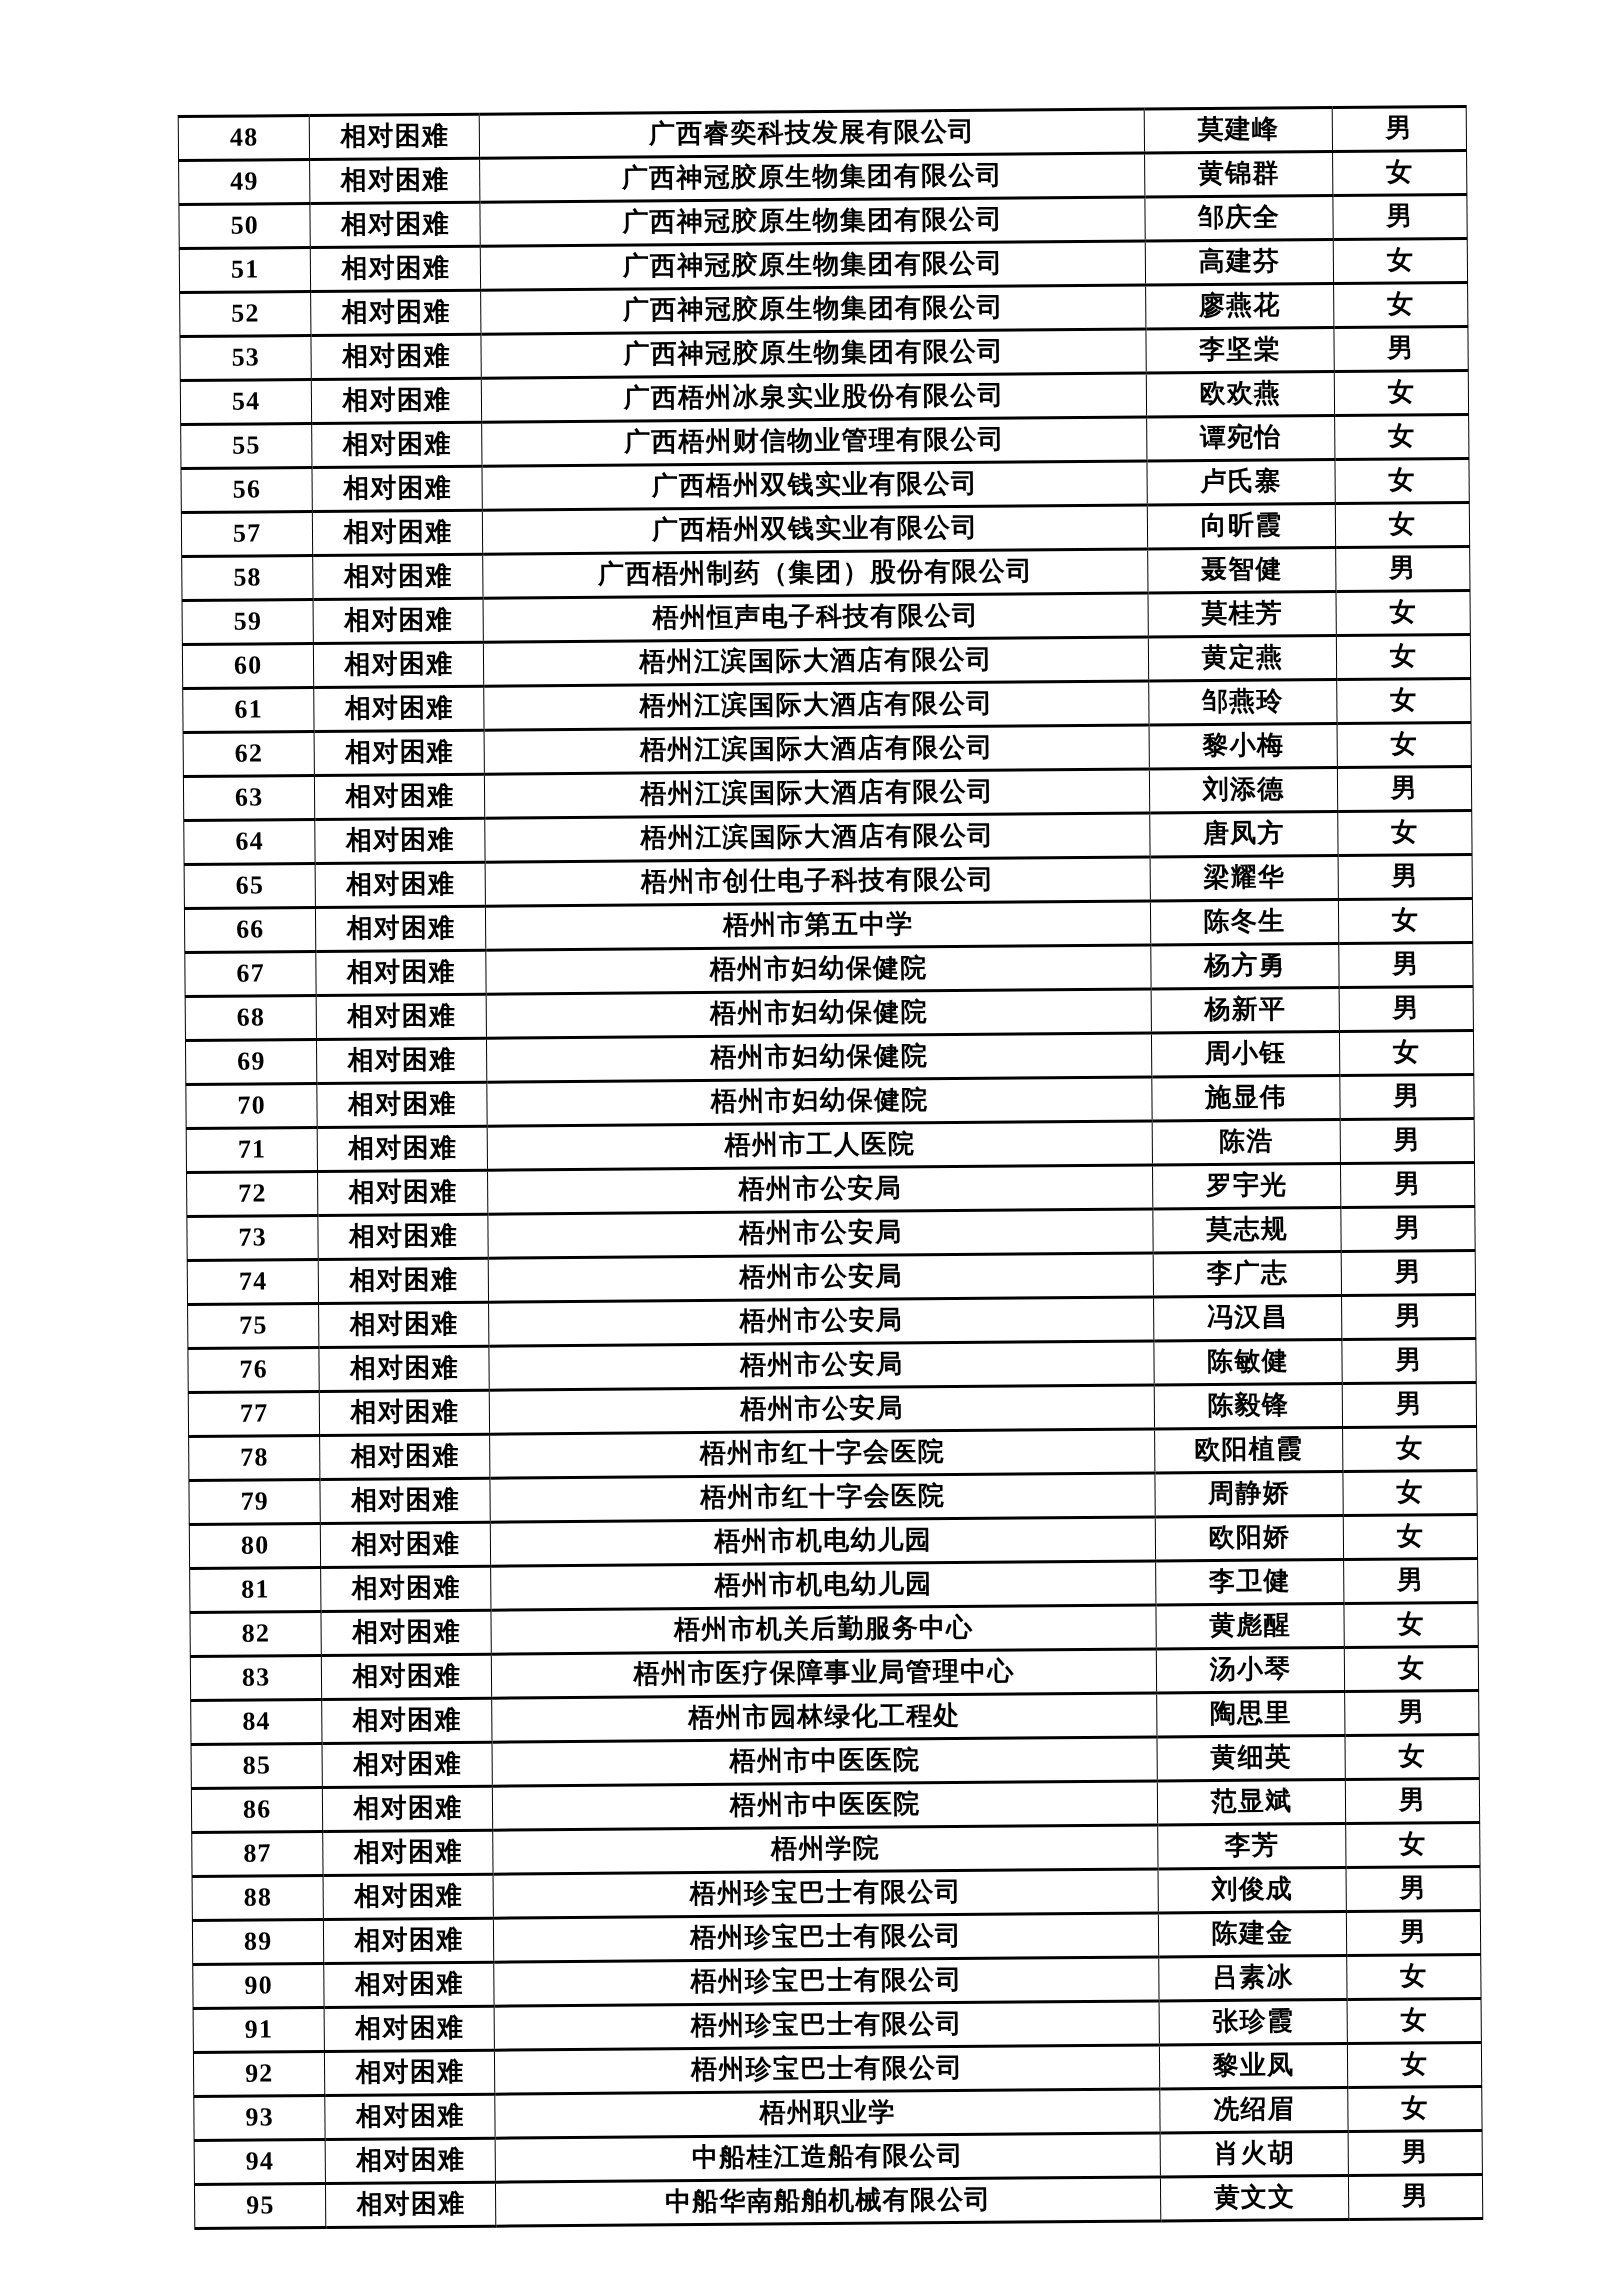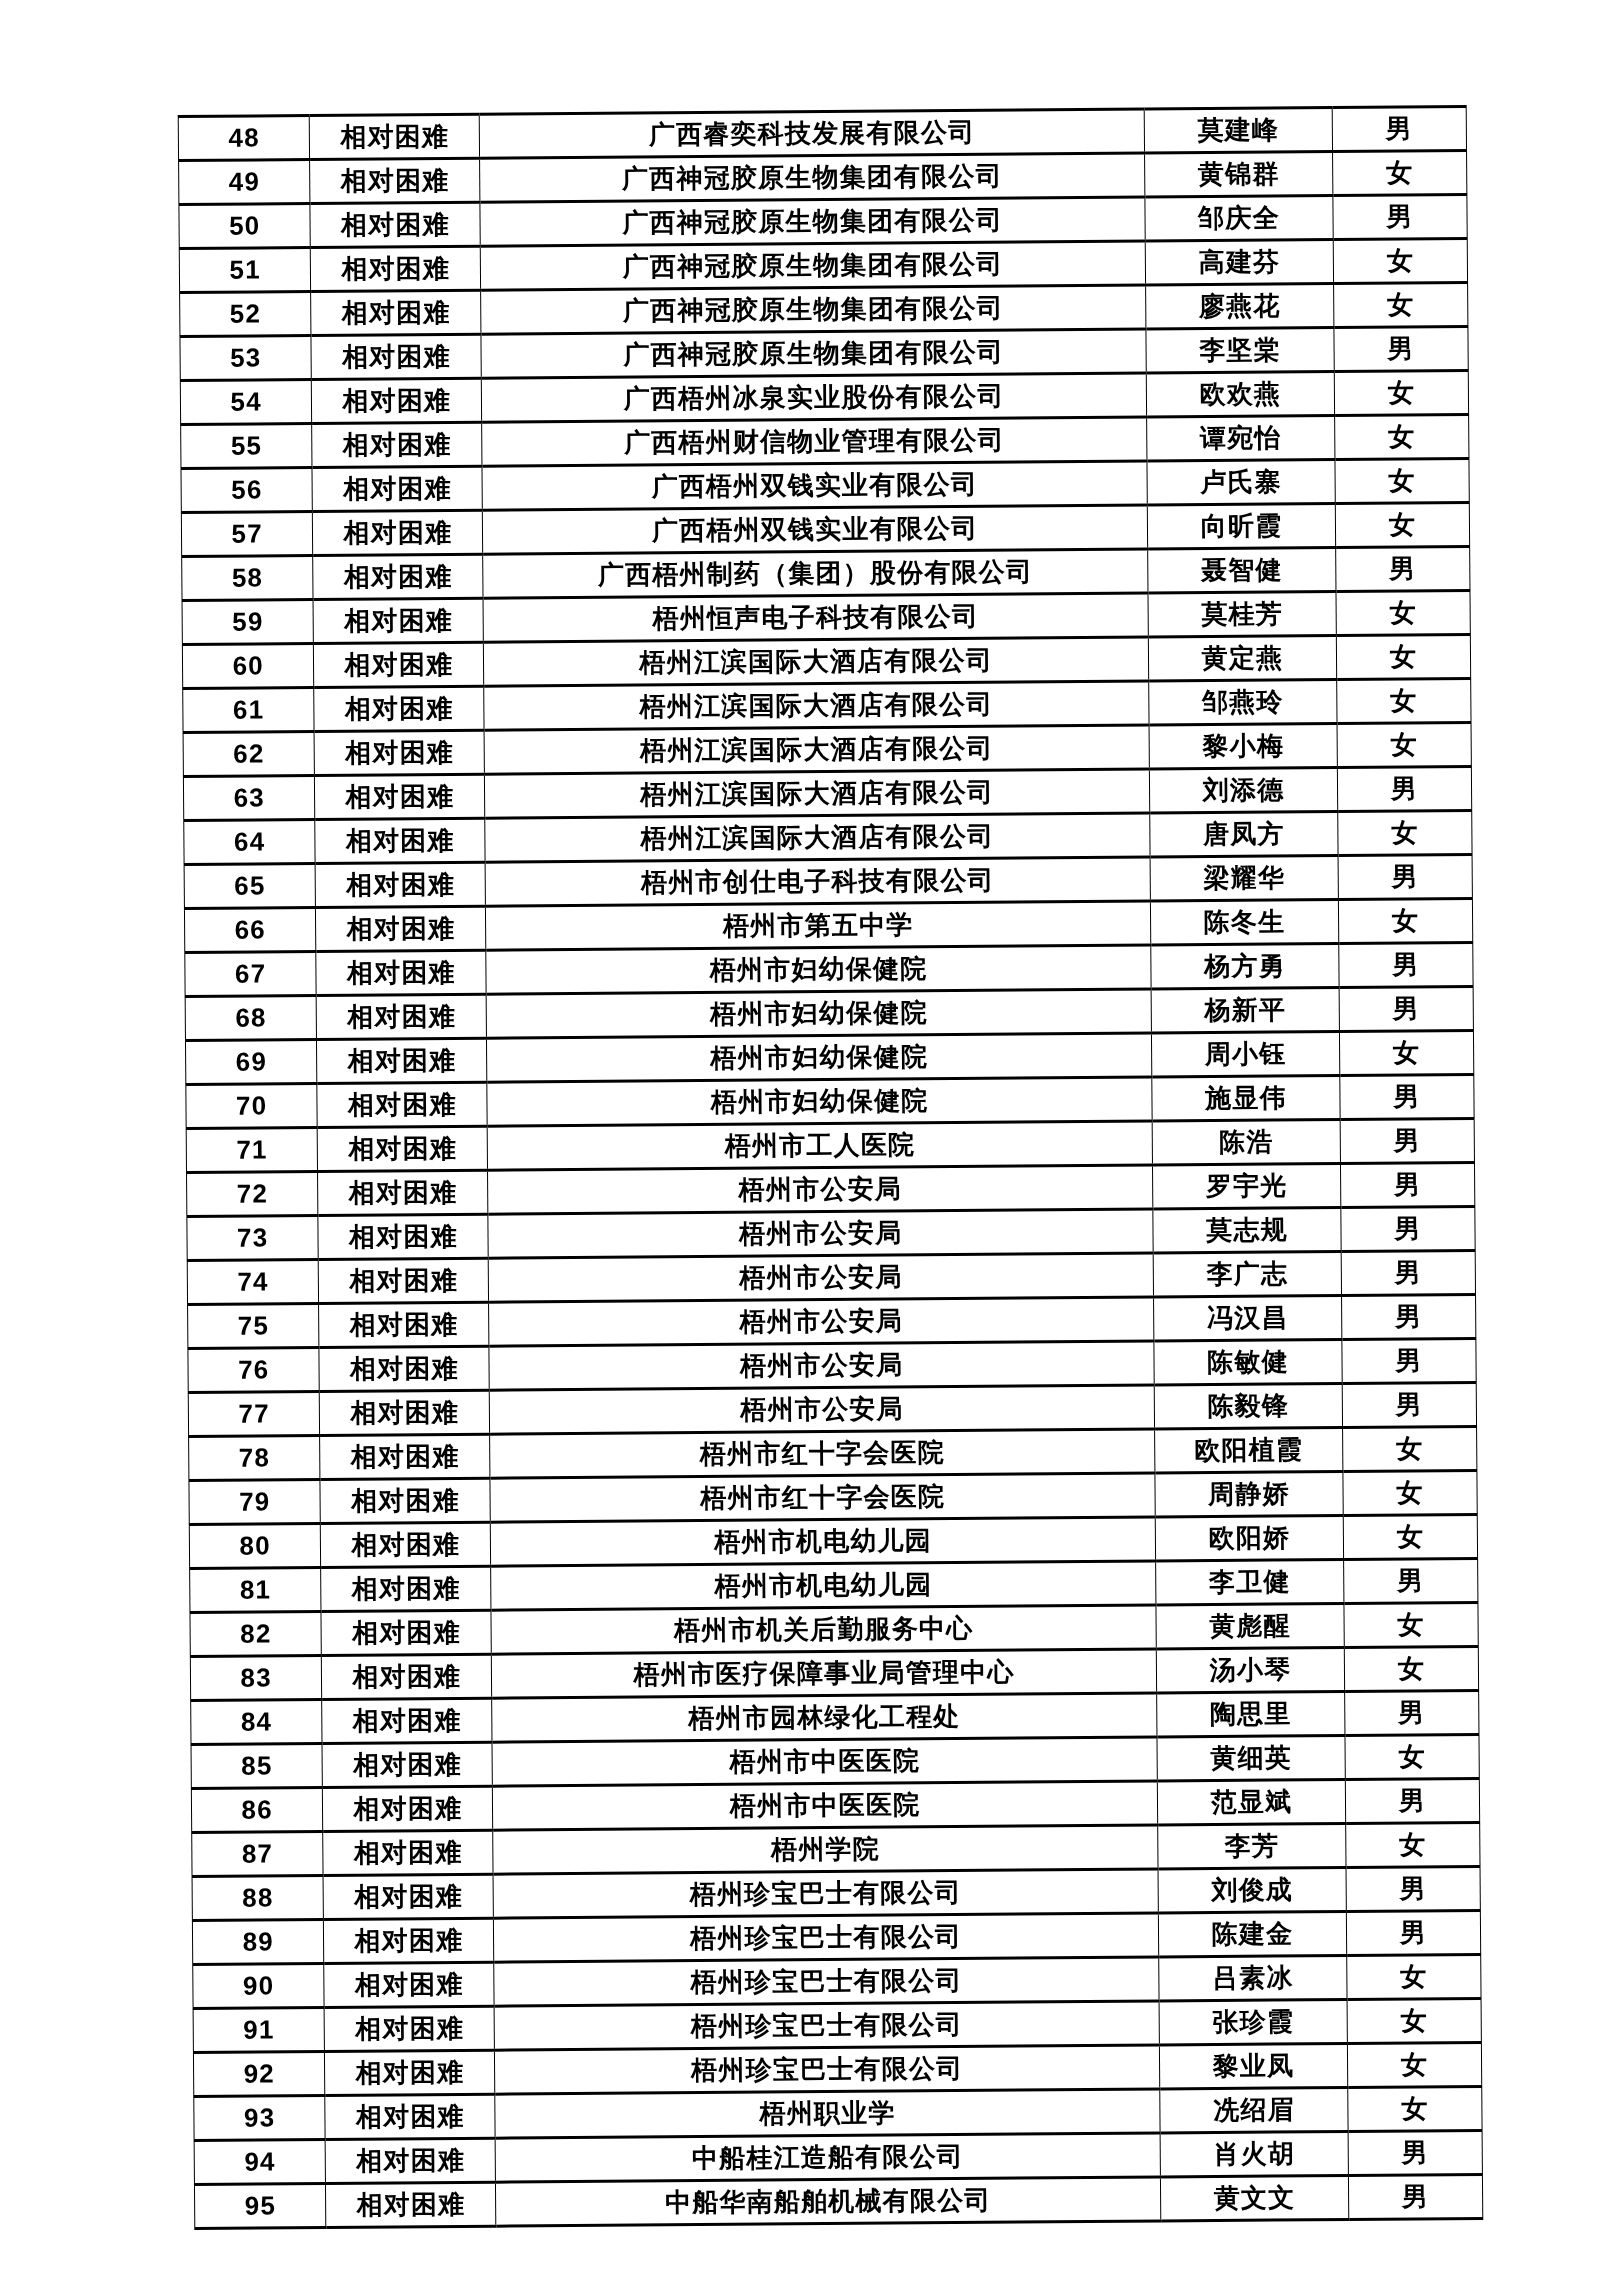--- a/index.html
+++ b/index.html
@@ -6,21 +6,21 @@
     margin: 0;
     padding: 0;
     background: #e8e8e8;
   }
   .page {
     position: relative;
     width: 1618px;
     height: 2295px;
     background: #ffffff;
     overflow: hidden;
-    font-family: Liberation Sans, sans-serif;
+    font-family: Liberation Serif, serif;
     color: #000;
   }
   .table-wrap {
     position: absolute;
     left: 186px;
     top: 110px;
     width: 1289px;
     transform: rotate(-0.45deg);
     transform-origin: 50% 50%;
   }

